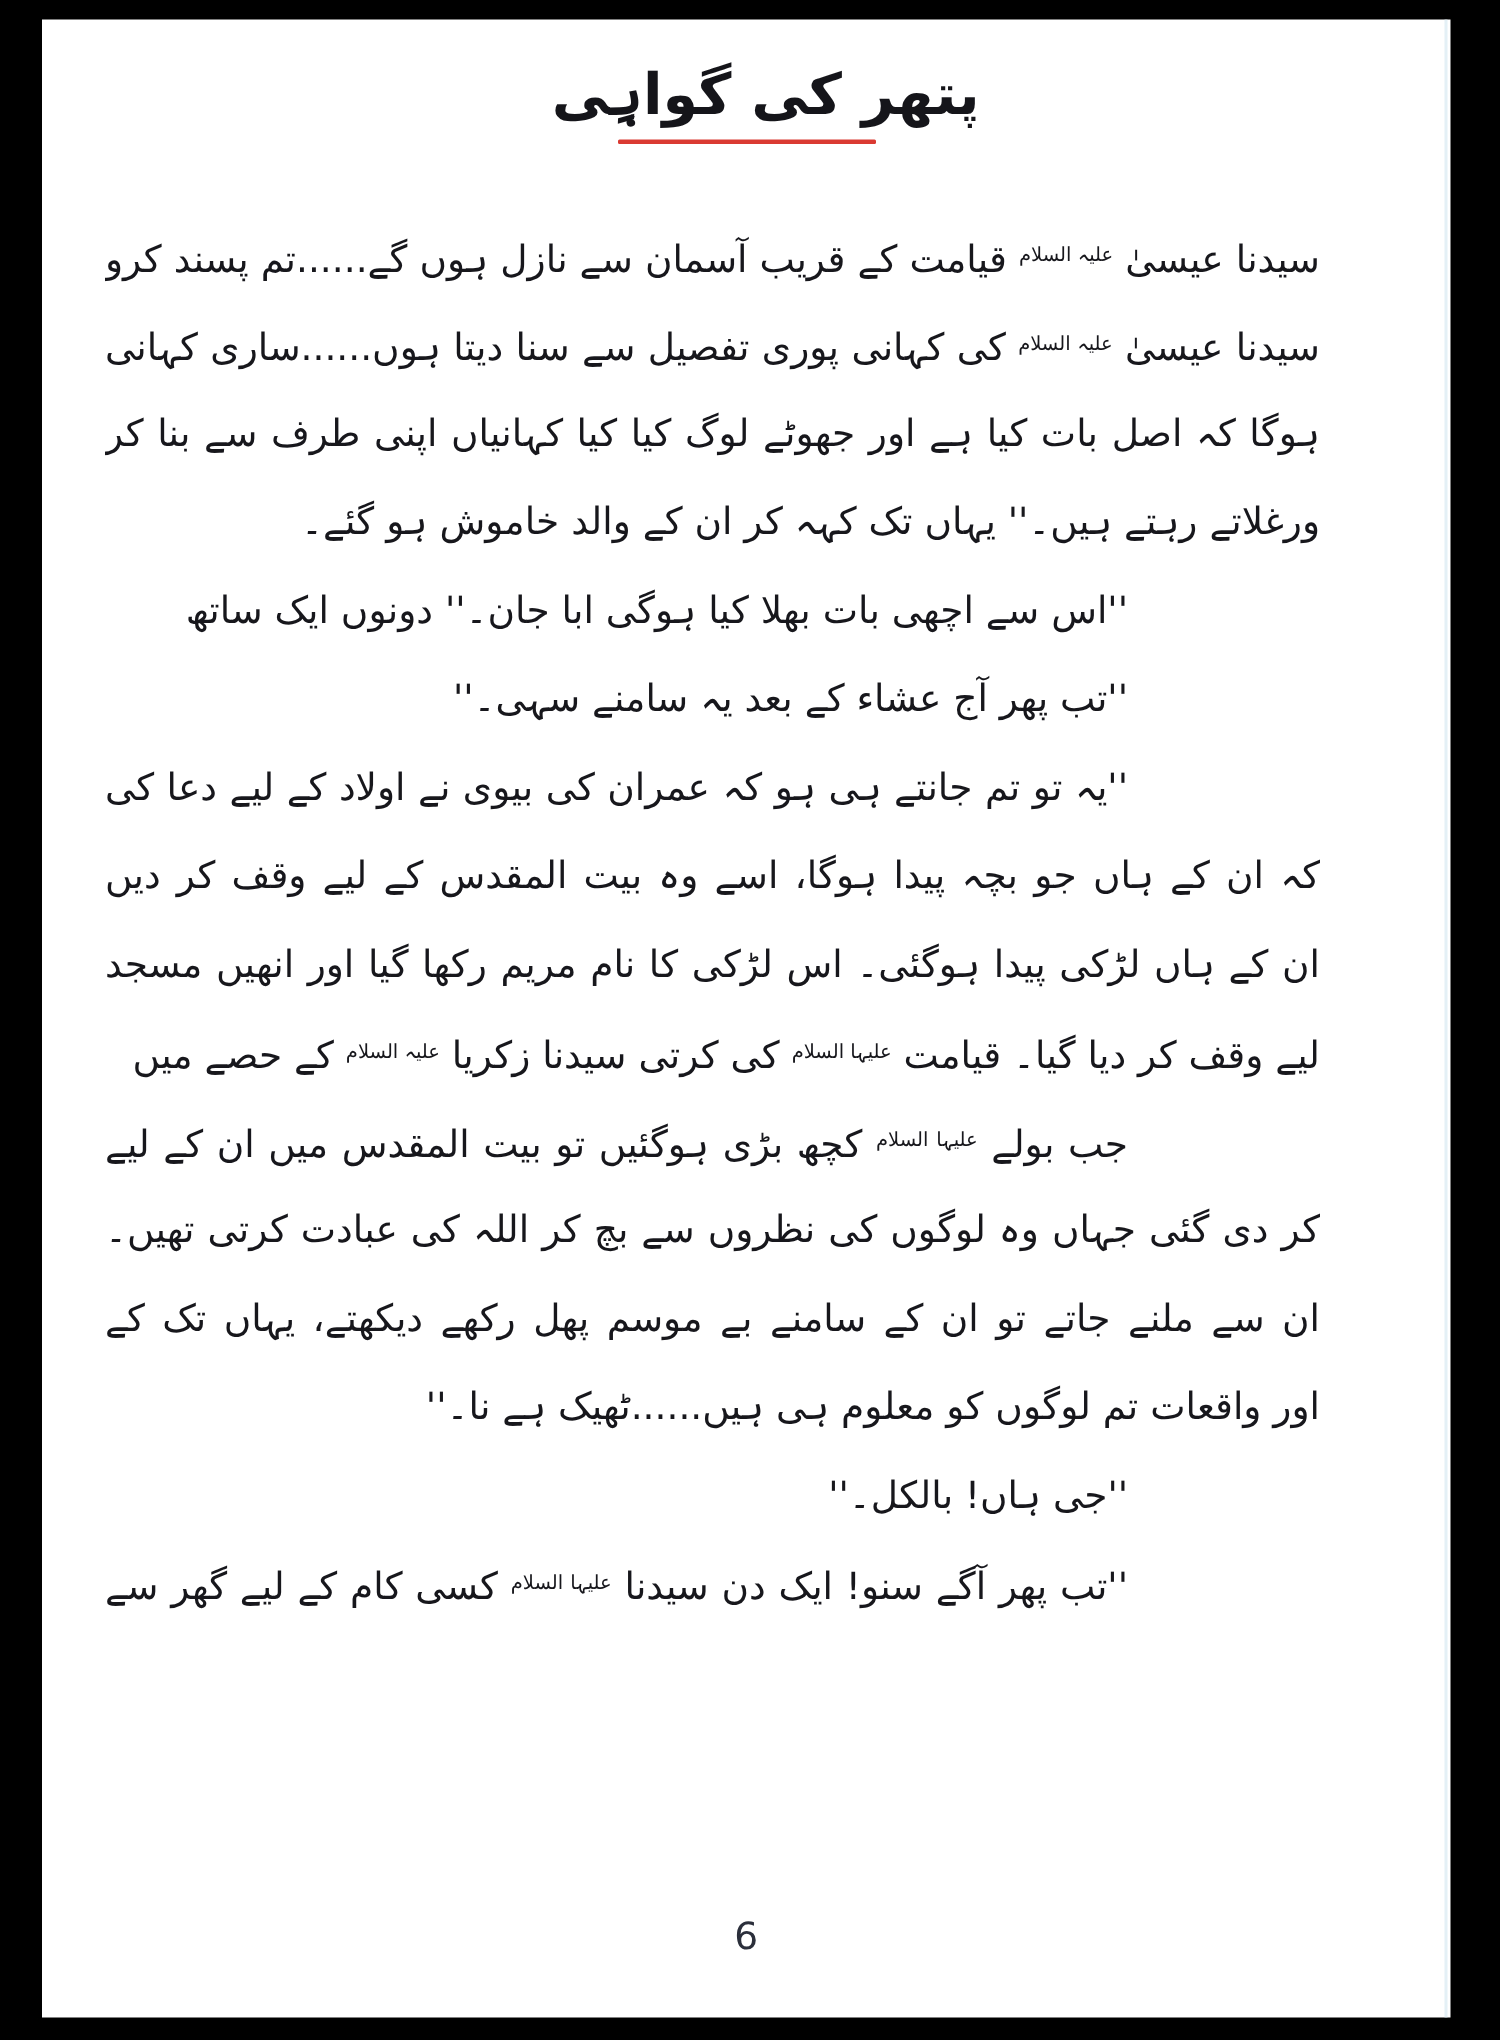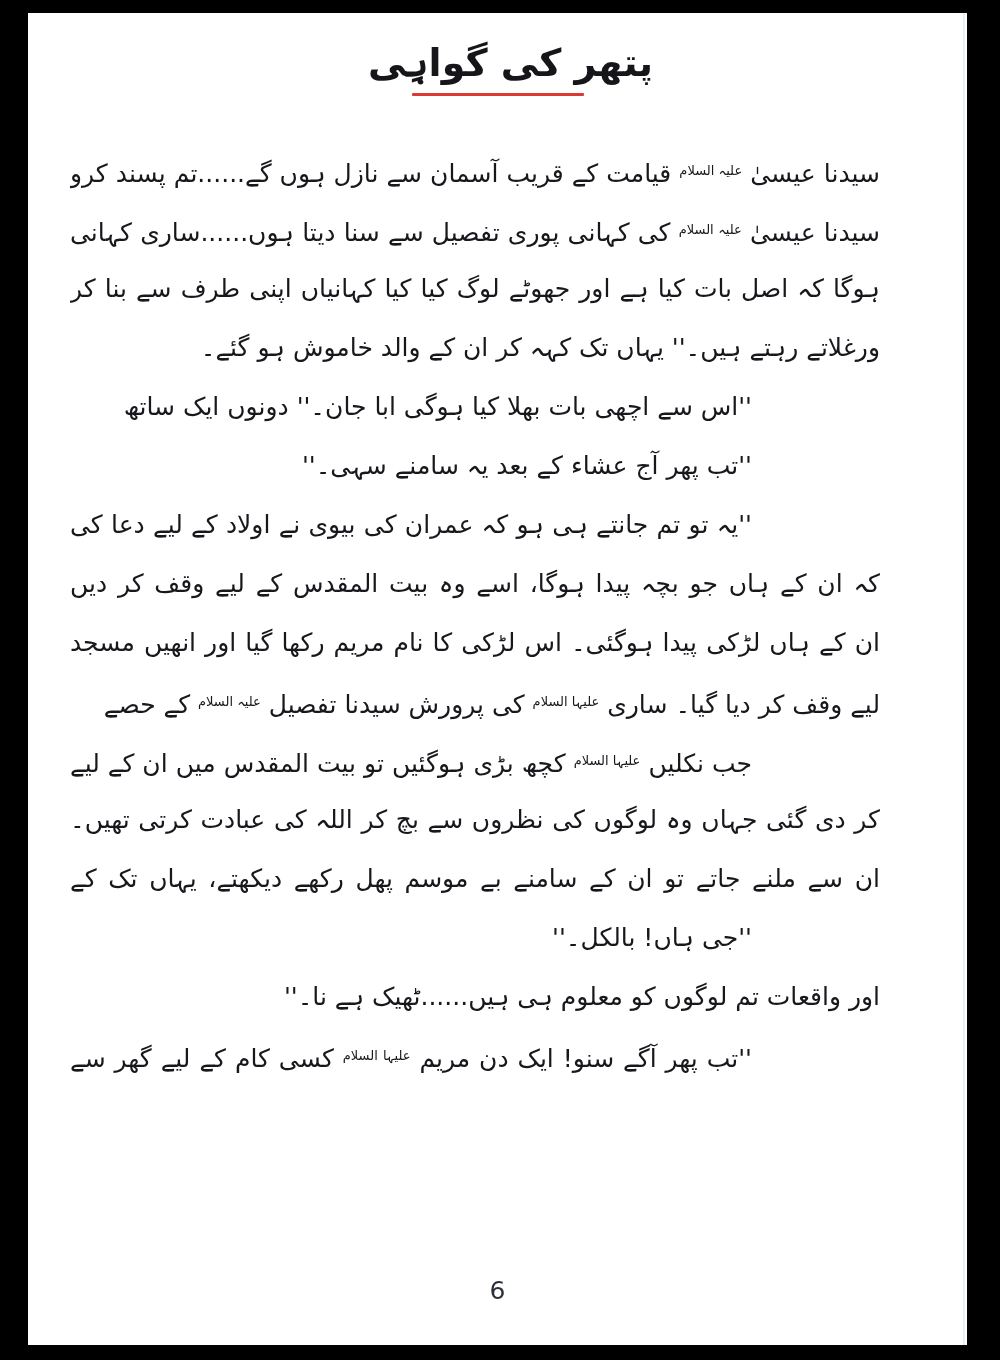--- a/index.html
+++ b/index.html
@@ -105,24 +105,24 @@
   <div class="body-text">
       <div class="line justify"><span>سیدنا عیسیٰ </span><span class="honorific">علیہ السلام</span><span> قیامت کے قریب آسمان سے نازل ہوں گے......تم پسند کرو تو میں تمہیں</span></div>
       <div class="line justify"><span>سیدنا عیسیٰ </span><span class="honorific">علیہ السلام</span><span> کی کہانی پوری تفصیل سے سنا دیتا ہوں......ساری کہانی سن کر تمہیں معلوم</span></div>
       <div class="line justify"><span>ہوگا کہ اصل بات کیا ہے اور جھوٹے لوگ کیا کیا کہانیاں اپنی طرف سے بنا کر لوگوں کو</span></div>
       <div class="line rightal"><span>ورغلاتے رہتے ہیں۔'' یہاں تک کہہ کر ان کے والد خاموش ہو گئے۔</span></div>
       <div class="line rightal indent"><span>''اس سے اچھی بات بھلا کیا ہوگی ابا جان۔'' دونوں ایک ساتھ بولے۔</span></div>
       <div class="line rightal indent"><span>''تب پھر آج عشاء کے بعد یہ سامنے سہی۔''</span></div>
       <div class="line justify indent"><span>''یہ تو تم جانتے ہی ہو کہ عمران کی بیوی نے اولاد کے لیے دعا کی اور یہ عہد کیا</span></div>
       <div class="line justify"><span>کہ ان کے ہاں جو بچہ پیدا ہوگا، اسے وہ بیت المقدس کے لیے وقف کر دیں گی، لیکن</span></div>
       <div class="line justify"><span>ان کے ہاں لڑکی پیدا ہوگئی۔ اس لڑکی کا نام مریم رکھا گیا اور انھیں مسجد کی خدمت کے</span></div>
-      <div class="line rightal"><span>لیے وقف کر دیا گیا۔ ساری </span><span class="honorific">علیہا السلام</span><span> کی پرورش سیدنا تفصیل </span><span class="honorific">علیہ السلام</span><span> کے حصے میں آئی۔</span></div>
-      <div class="line justify indent"><span>جب نکلیں </span><span class="honorific">علیہا السلام</span><span> کچھ بڑی ہوگئیں تو بیت المقدس میں ان کے لیے ایک جگہ مخصوص</span></div>
+      <div class="line rightal"><span>لیے وقف کر دیا گیا۔ قیامت </span><span class="honorific">علیہا السلام</span><span> کی کرتی سیدنا زکریا </span><span class="honorific">علیہ السلام</span><span> کے حصے میں آئی۔</span></div>
+      <div class="line justify indent"><span>جب بولے </span><span class="honorific">علیہا السلام</span><span> کچھ بڑی ہوگئیں تو بیت المقدس میں ان کے لیے ایک جگہ مخصوص</span></div>
       <div class="line justify"><span>کر دی گئی جہاں وہ لوگوں کی نظروں سے بچ کر اللہ کی عبادت کرتی تھیں۔ زکریا </span></div>
       <div class="line justify"><span>ان سے ملنے جاتے تو ان کے سامنے بے موسم پھل رکھے دیکھتے، یہاں تک کے حالات</span></div>
+      <div class="line rightal"><span>اور واقعات تم لوگوں کو معلوم ہی ہیں......ٹھیک ہے نا۔''</span></div>
       <div class="line rightal indent"><span>''جی ہاں! بالکل۔''</span></div>
-      <div class="line rightal"><span>اور واقعات تم لوگوں کو معلوم ہی ہیں......ٹھیک ہے نا۔''</span></div>
-      <div class="line justify indent"><span>''تب پھر آگے سنو! ایک دن مریم </span><span class="honorific">علیہا السلام</span><span> کسی کام کے لیے گھر سے نکلیں اور مسجدِ اقصیٰ</span></div>
+      <div class="line justify indent"><span>''تب پھر آگے سنو! ایک دن سیدنا </span><span class="honorific">علیہا السلام</span><span> کسی کام کے لیے گھر سے نکلیں اور مسجدِ اقصیٰ</span></div>
     </div>
 
   <div class="page-number">6</div>
 
 </div>
 
 </body></html>

